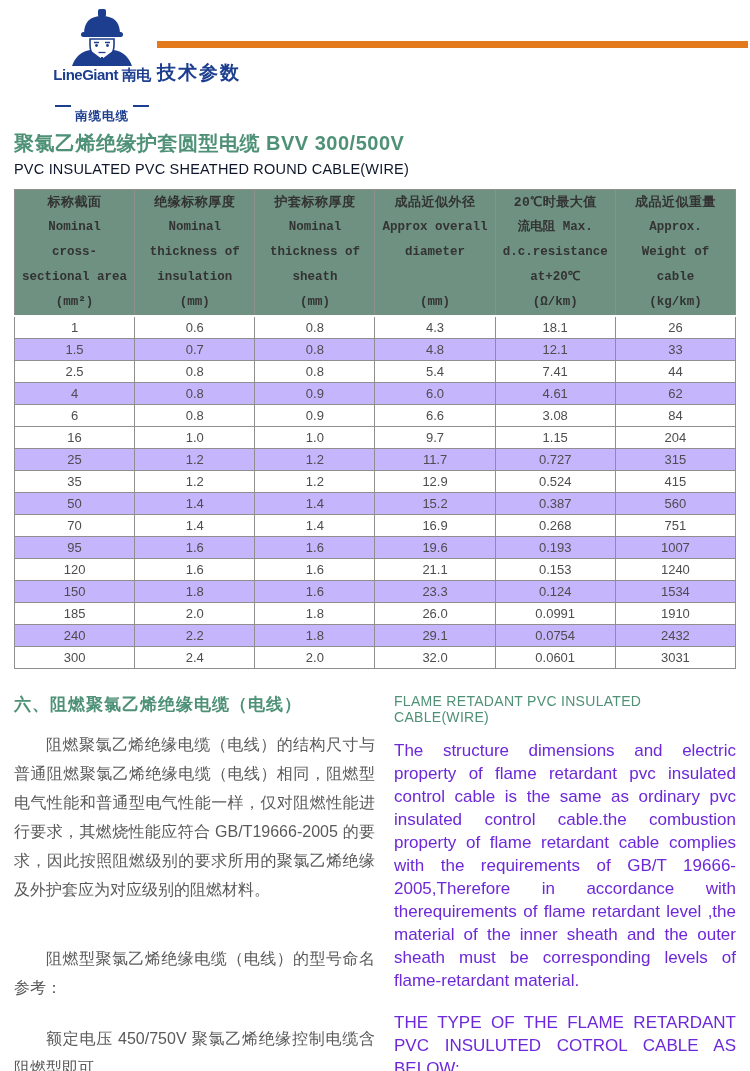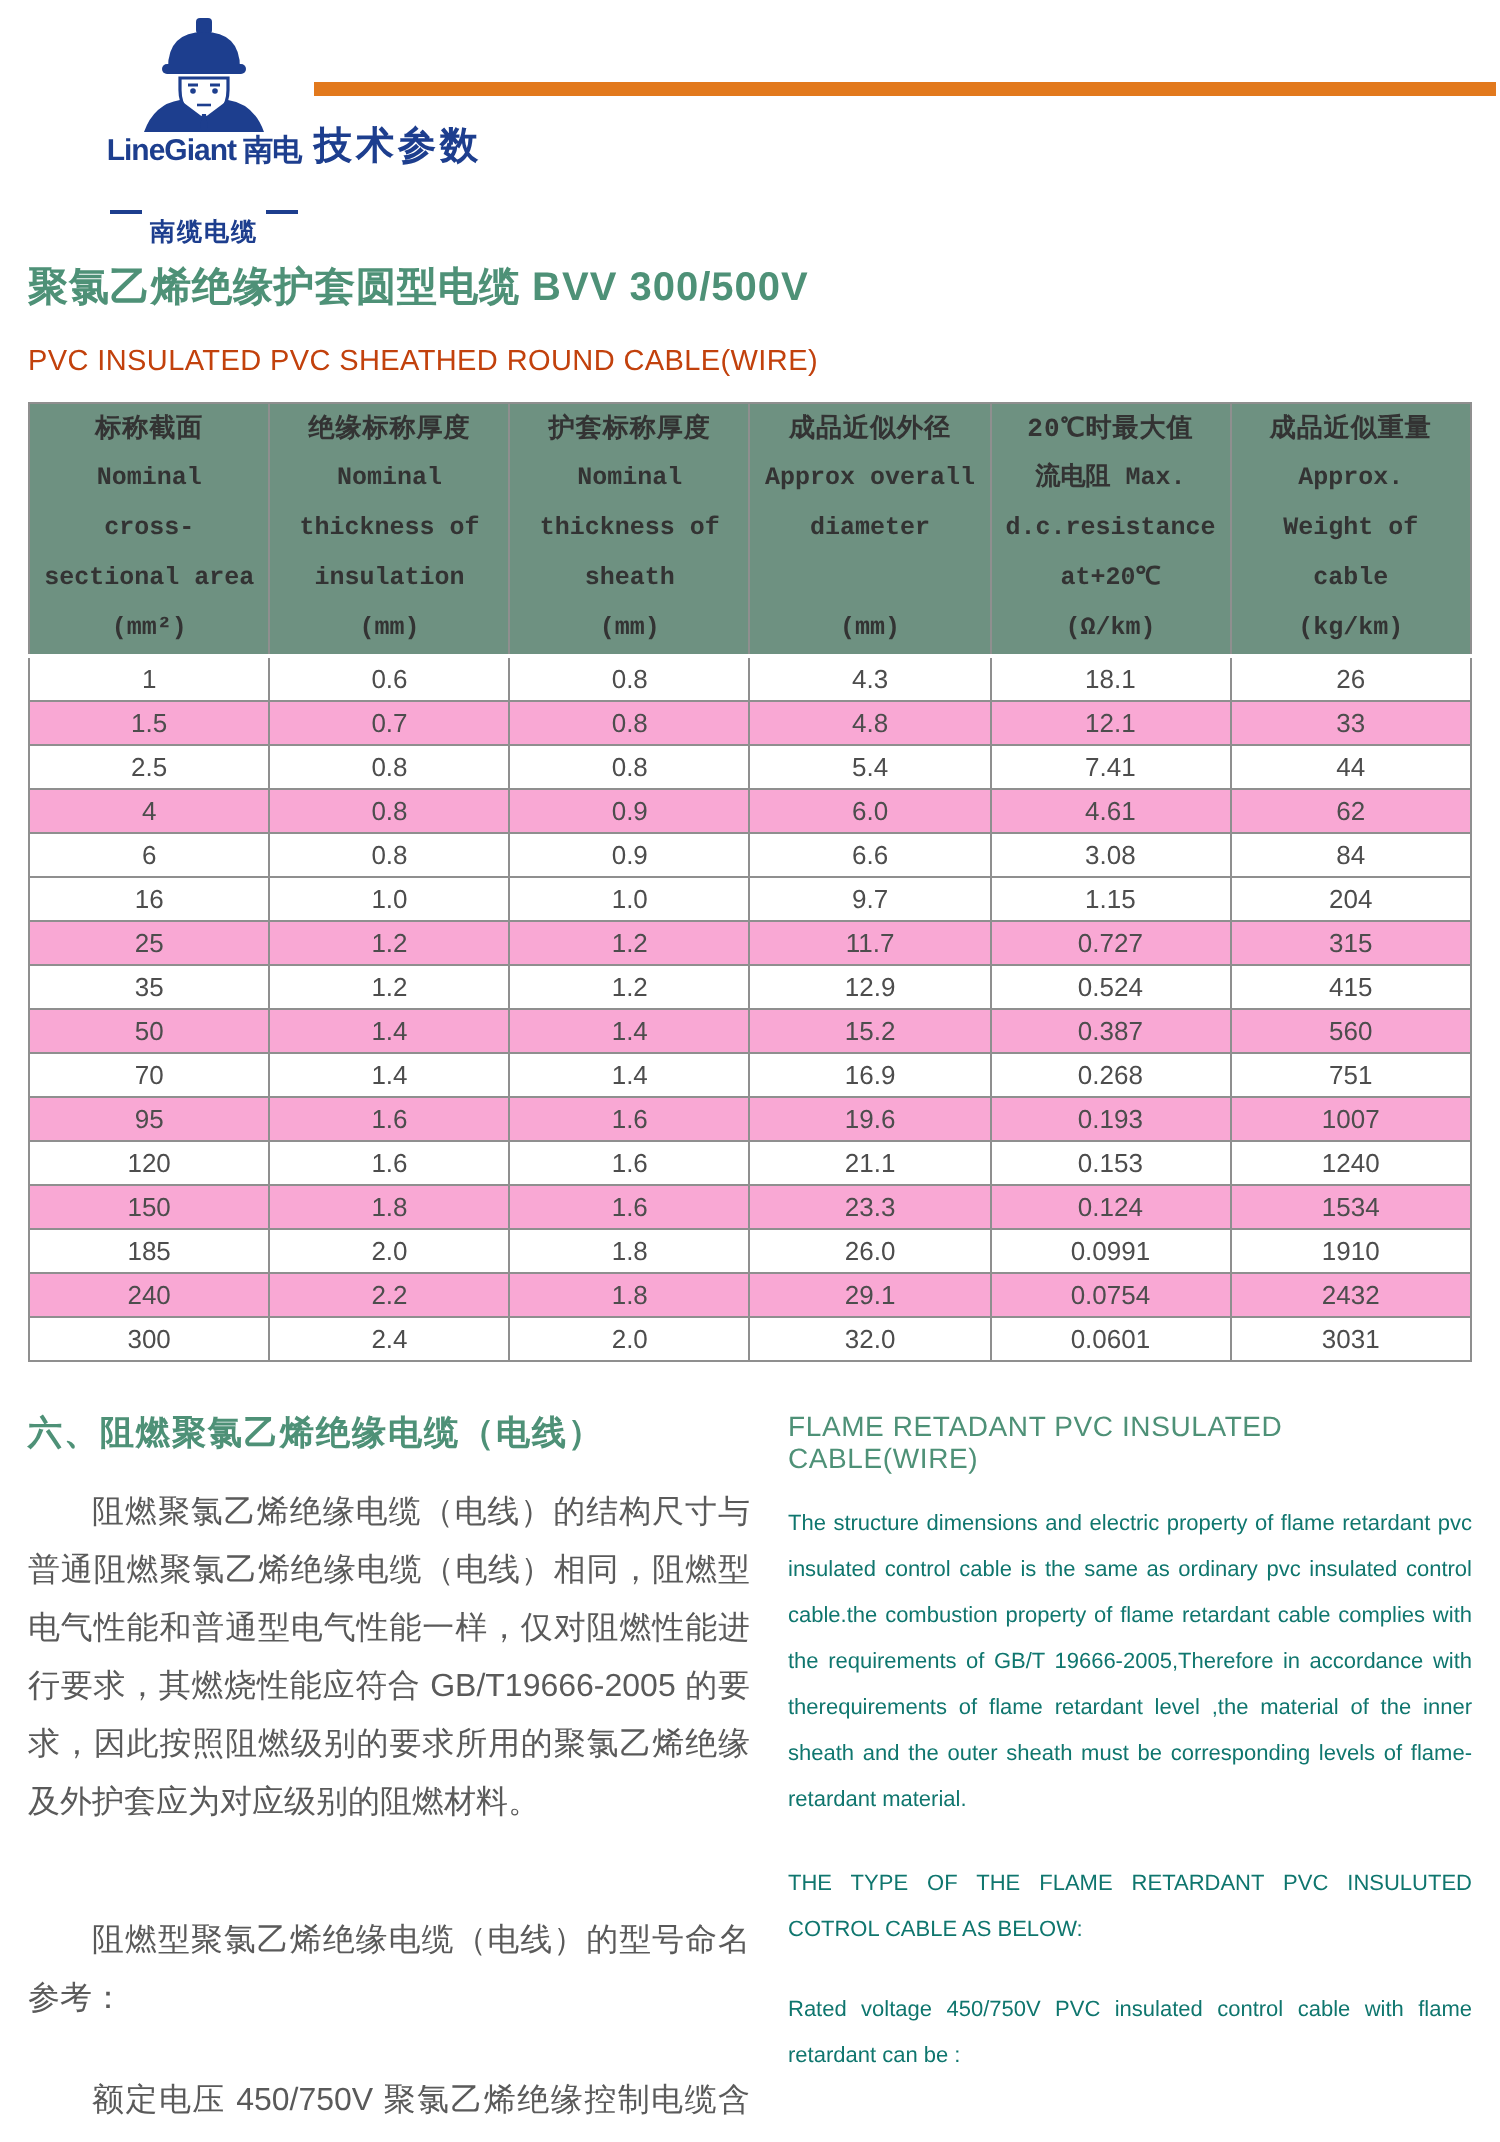--- a/index.html
+++ b/index.html
@@ -13,40 +13,40 @@
   .logo-text { display:block; color:#1d3e8e; font-weight:bold; font-size:15px; letter-spacing:-0.5px; white-space:nowrap; }
   .logo-sub { display:flex; align-items:center; justify-content:center; gap:4px; margin-top:1px; }
   .logo-sub .rule { height:2px; width:16px; background:#1d3e8e; }
   .logo-sub span { color:#1d3e8e; font-weight:bold; font-size:12.5px; letter-spacing:1px; white-space:nowrap;margin-top:22px; }
   .orange-rule { position:absolute; left:157px; right:2px; top:41px; height:7px; background:#e2791d; }
   .tech-heading { position:absolute; left:157px; top:60px; color:#1d3e8e; font-size:19px; font-weight:bold; letter-spacing:2px; }
 
   
   .title-block { margin:18px 14px 0 14px; }
   .title-cn { color:#4e9177; font-size:20px; font-weight:bold; letter-spacing:0.5px; }
-  .title-en { color:#c2410c; font-size:14.5px; margin-top:16px; letter-spacing:0.2px; }
+  .title-en { color:#0f172a; font-size:14.5px; margin-top:4px; letter-spacing:0.2px; }
 
   
   table.spec { width:722px; margin:12px 0 0 14px; border-collapse:collapse; table-layout:fixed; }
   table.spec th { background:#6e9181; height:125px; vertical-align:middle; border:1px solid #8f8f8f; border-bottom:2px solid #ffffff; font-weight:bold; color:#333333; padding:0; }
   table.spec th .hline { line-height:25px; min-height:25px; font-size:12.5px; text-align:center;font-family:Liberation Mono, monospace; }
   table.spec th .hline.cn { font-size:13px; letter-spacing:0.5px; }
   table.spec td { height:22px; border:1px solid #8f8f8f; text-align:center; font-size:13px; color:#4d4d4d; padding:0; background:#ffffff; }
-  table.spec tr.alt td { background:#f9a8d4; }
+  table.spec tr.alt td { background:#c4b5fd; }
 
   
   .two-col { display:flex; gap:19px; margin:24px 14px 0 14px; }
   .col-cn { width:361px; }
   .col-en { flex:1; }
   .sec-heading-cn { color:#4e9177; font-size:17px; font-weight:bold; letter-spacing:1px; margin-bottom:14px; white-space:nowrap; }
   .sec-heading-en { color:#4e9177; font-size:14px; font-weight:500; letter-spacing:0.3px; margin-bottom:14px; }
   .col-cn p { color:#5a5a5a; font-size:16px; line-height:29px; text-align:justify; text-indent:2em; }
   .col-cn p.p1 { margin-bottom:40px; }
   .col-cn p.p2 { margin-bottom:22px; }
-  .col-en p { color:#0f766e; font-size:11px; line-height:23px; text-align:justify; }
+  .col-en p { color:#6d28d9; font-size:17px; line-height:23px; text-align:justify; }
   .col-en p.p1 { margin-bottom:19px; }
   .col-en p.p2 { margin-bottom:17px; }
 </style>
 </head>
 <body>
 
 <div class="page">
 
   <div class="masthead">
     <div class="logo">

